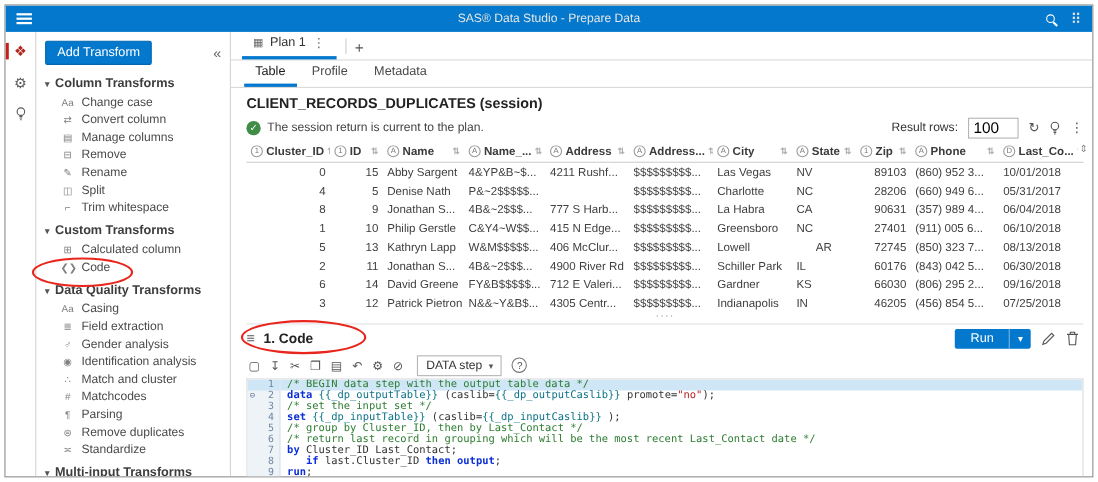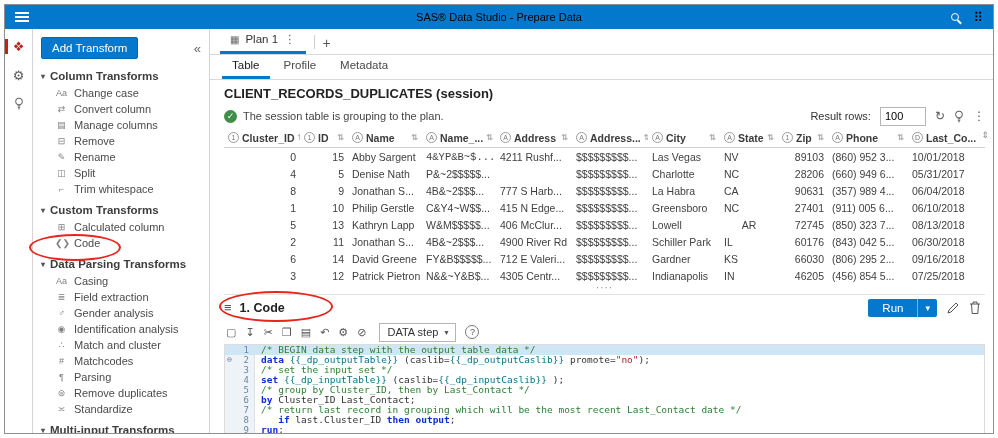--- a/index.html
+++ b/index.html
@@ -1,21 +1,21 @@
 <!DOCTYPE html>
 <html><head>
 <meta charset="utf-8">
 <style>
   *{box-sizing:border-box;margin:0;padding:0}
   html,body{width:998px;height:438px;background:#fff;overflow:hidden;
     font-family:"Liberation Sans",sans-serif;}
   .app{position:absolute;left:4px;top:4px;width:990px;height:430px;border:1px solid #8f8f8f;
     background:#fff;overflow:hidden}
   
-  .topbar{height:24px;background:#0378cd;display:flex;align-items:center;color:#000000;
+  .topbar{height:24px;background:#0378cd;display:flex;align-items:center;color:#e5e5e5;
     padding:0 10px;position:relative}
   .topbar-title{position:absolute;left:0;right:0;text-align:center;font-size:11px;pointer-events:none}
   .hamburger{width:14px;display:flex;flex-direction:column;gap:2px;cursor:pointer}
   .hamburger i{height:2px;background:#fff;display:block}
   .topbar-right{margin-left:auto;display:flex;align-items:center;gap:14px;z-index:1}
   .magnifier{width:8px;height:8px;border:1.5px solid #fff;border-radius:50%;position:relative;cursor:pointer}
   .magnifier::after{content:"";position:absolute;width:5px;height:1.5px;background:#fff;
     transform:rotate(45deg);right:-4px;bottom:-2px}
   .appgrid{font-size:13px;line-height:13px;cursor:pointer}
   
@@ -50,21 +50,21 @@
   .vtab{padding:0 10px 5px;font-size:11.5px;color:#4a4a4a;border-bottom:3px solid transparent;cursor:pointer}
   .vtab.active{color:#1b1b1b;border-bottom-color:#0378cd}
   .body{flex:1;display:flex;flex-direction:column;padding:6px 8px 0 14px;min-height:0}
   .tbl-title{font-size:13px;font-weight:bold;color:#222;height:18px}
   .status-row{display:flex;align-items:center;justify-content:space-between;height:24px}
   .status-left{display:flex;align-items:center;gap:6px;font-size:11px;color:#444}
   .check{width:13px;height:13px;border-radius:50%;background:#3f8d46;color:#fff;font-size:9px;
     display:flex;align-items:center;justify-content:center;flex:none}
   .controls-right{display:flex;align-items:center;gap:9px}
   .rr-label{font-size:11px;color:#333}
-  .rr-input{width:46px;height:19px;border:1px solid #b5b5b5;font-size:11px;padding:0 4px;font-family:inherit}
+  .rr-input{width:46px;height:19px;border:1px solid #b5b5b5;font-size:14px;padding:0 4px;font-family:inherit}
   .ctrl-icon{font-size:12px;color:#555;cursor:pointer;line-height:12px}
   
   .table{position:relative}
   .thead{display:flex;height:20px;border-bottom:1px solid #cfcfcf;align-items:center}
   .th{display:flex;align-items:center;gap:3px;font-size:10.5px;font-weight:bold;color:#3b3b3b;
     padding:0 4px;overflow:hidden;white-space:nowrap;flex:none;cursor:pointer}
   .type-icon{width:11px;height:11px;border:1px solid #9a9a9a;border-radius:50%;color:#777;font-size:7px;
     display:flex;align-items:center;justify-content:center;flex:none;font-weight:normal}
   .sort-icon{color:#b0b0b0;font-size:8px;margin-left:auto}
   .tr{display:flex;height:17px;align-items:center}
@@ -185,21 +185,21 @@
           <div class="side-item">
             <span class="item-icon">⊞</span>
             <span class="item-label">Calculated column</span>
           </div>
           <div class="side-item">
             <span class="item-icon">❮❯</span>
             <span class="item-label">Code</span>
           </div>
           <div class="sec-header">
             <span class="caret">▾</span>
-            <span class="sec-label">Data Parsing Transforms</span>
+            <span class="sec-label">Data Quality Transforms</span>
           </div>
           <div class="side-item">
             <span class="item-icon">Aa</span>
             <span class="item-label">Casing</span>
           </div>
           <div class="side-item">
             <span class="item-icon">≣</span>
             <span class="item-label">Field extraction</span>
           </div>
           <div class="side-item">
@@ -255,21 +255,21 @@
           <div class="vtab">Metadata</div>
         </div>
 
       <div class="body">
 
         <div class="tbl-title">CLIENT_RECORDS_DUPLICATES (session)</div>
 
         <div class="status-row">
           <div class="status-left">
             <span class="check">✓</span>
-            <span>The session table is grouping to the plan.</span>
+            <span>The session return is current to the plan.</span>
           </div>
           <div class="controls-right">
             <span class="rr-label">Result rows:</span>
             <input class="rr-input" value="100" style="">
             <span class="ctrl-icon">↻</span>
             <span class="ctrl-icon hdr-icon">
               <svg width="10" height="13" viewBox="0 0 10 13">
                   <circle cx="5" cy="4.5" r="3.4" fill="none" stroke="#555"></circle>
                   <path d="M3.6 8.8h2.8M3.8 10.3h2.4M4.3 11.8h1.4" stroke="#555" fill="none"></path>
                 </svg>
@@ -334,21 +334,21 @@
                 <span class="type-icon">D</span>
                 <span class="th-label">Last_Co...</span>
                 <span class="sort-icon">⇅</span>
               </div>
             </div>
           <div class="tbody" id="table-body">
               <div class="tr">
                 <div class="td num" style="width: 76px;">0</div>
                 <div class="td num" style="width: 48px;">15</div>
                 <div class="td" style="width: 74px;">Abby Sargent</div>
-                <div class="td" style="width: 74px; font-family: Liberation Mono, monospace;">4&amp;YP&amp;B~$...</div>
+                <div class="td" style="width: 74px;">4&amp;YP&amp;B~$...</div>
                 <div class="td" style="width: 76px;">4211 Rushf...</div>
                 <div class="td" style="width: 76px;">$$$$$$$$$...</div>
                 <div class="td" style="width: 72px;">Las Vegas</div>
                 <div class="td" style="width: 58px;">NV</div>
                 <div class="td num" style="width: 50px;">89103</div>
                 <div class="td" style="width: 80px;">(860) 952 3...</div>
                 <div class="td" style="width: 72px;">10/01/2018</div>
               </div>
               <div class="tr">
                 <div class="td num" style="width: 76px;">4</div>
@@ -498,22 +498,22 @@
               <div class="gln"><span class="glnum">7</span></div>
               <div class="gln"><span class="glnum">8</span></div>
               <div class="gln"><span class="glnum">9</span></div>
             </div>
           <div class="code-lines" id="code-lines">
               <div class="cln active"><span class="tok-c">/* BEGIN data step with the output table data */</span></div>
               <div class="cln"><span class="tok-k">data</span><span class="tok-p"> </span><span class="tok-m">{{_dp_outputTable}}</span><span class="tok-p"> (</span><span class="tok-p">caslib=</span><span class="tok-m">{{_dp_outputCaslib}}</span><span class="tok-p"> promote=</span><span class="tok-s">"no"</span><span class="tok-p">);</span></div>
               <div class="cln"><span class="tok-c">/* set the input set */</span></div>
               <div class="cln"><span class="tok-k">set</span><span class="tok-p"> </span><span class="tok-m">{{_dp_inputTable}}</span><span class="tok-p"> (caslib=</span><span class="tok-m">{{_dp_inputCaslib}}</span><span class="tok-p"> );</span></div>
               <div class="cln"><span class="tok-c">/* group by Cluster_ID, then by Last_Contact */</span></div>
+              <div class="cln"><span class="tok-c">/* return last record in grouping which will be the most recent Last_Contact date */</span></div>
               <div class="cln"><span class="tok-k">by</span><span class="tok-p"> Cluster_ID Last_Contact;</span></div>
-              <div class="cln"><span class="tok-c">/* return last record in grouping which will be the most recent Last_Contact date */</span></div>
               <div class="cln"><span class="tok-p">   </span><span class="tok-k">if</span><span class="tok-p"> last.Cluster_ID </span><span class="tok-k">then</span><span class="tok-p"> </span><span class="tok-k">output</span><span class="tok-p">;</span></div>
               <div class="cln"><span class="tok-k">run</span><span class="tok-p">;</span></div>
             </div>
         </div>
 
       </div>
     </div>
   </div>
 
   <div class="oval oval1"></div>

